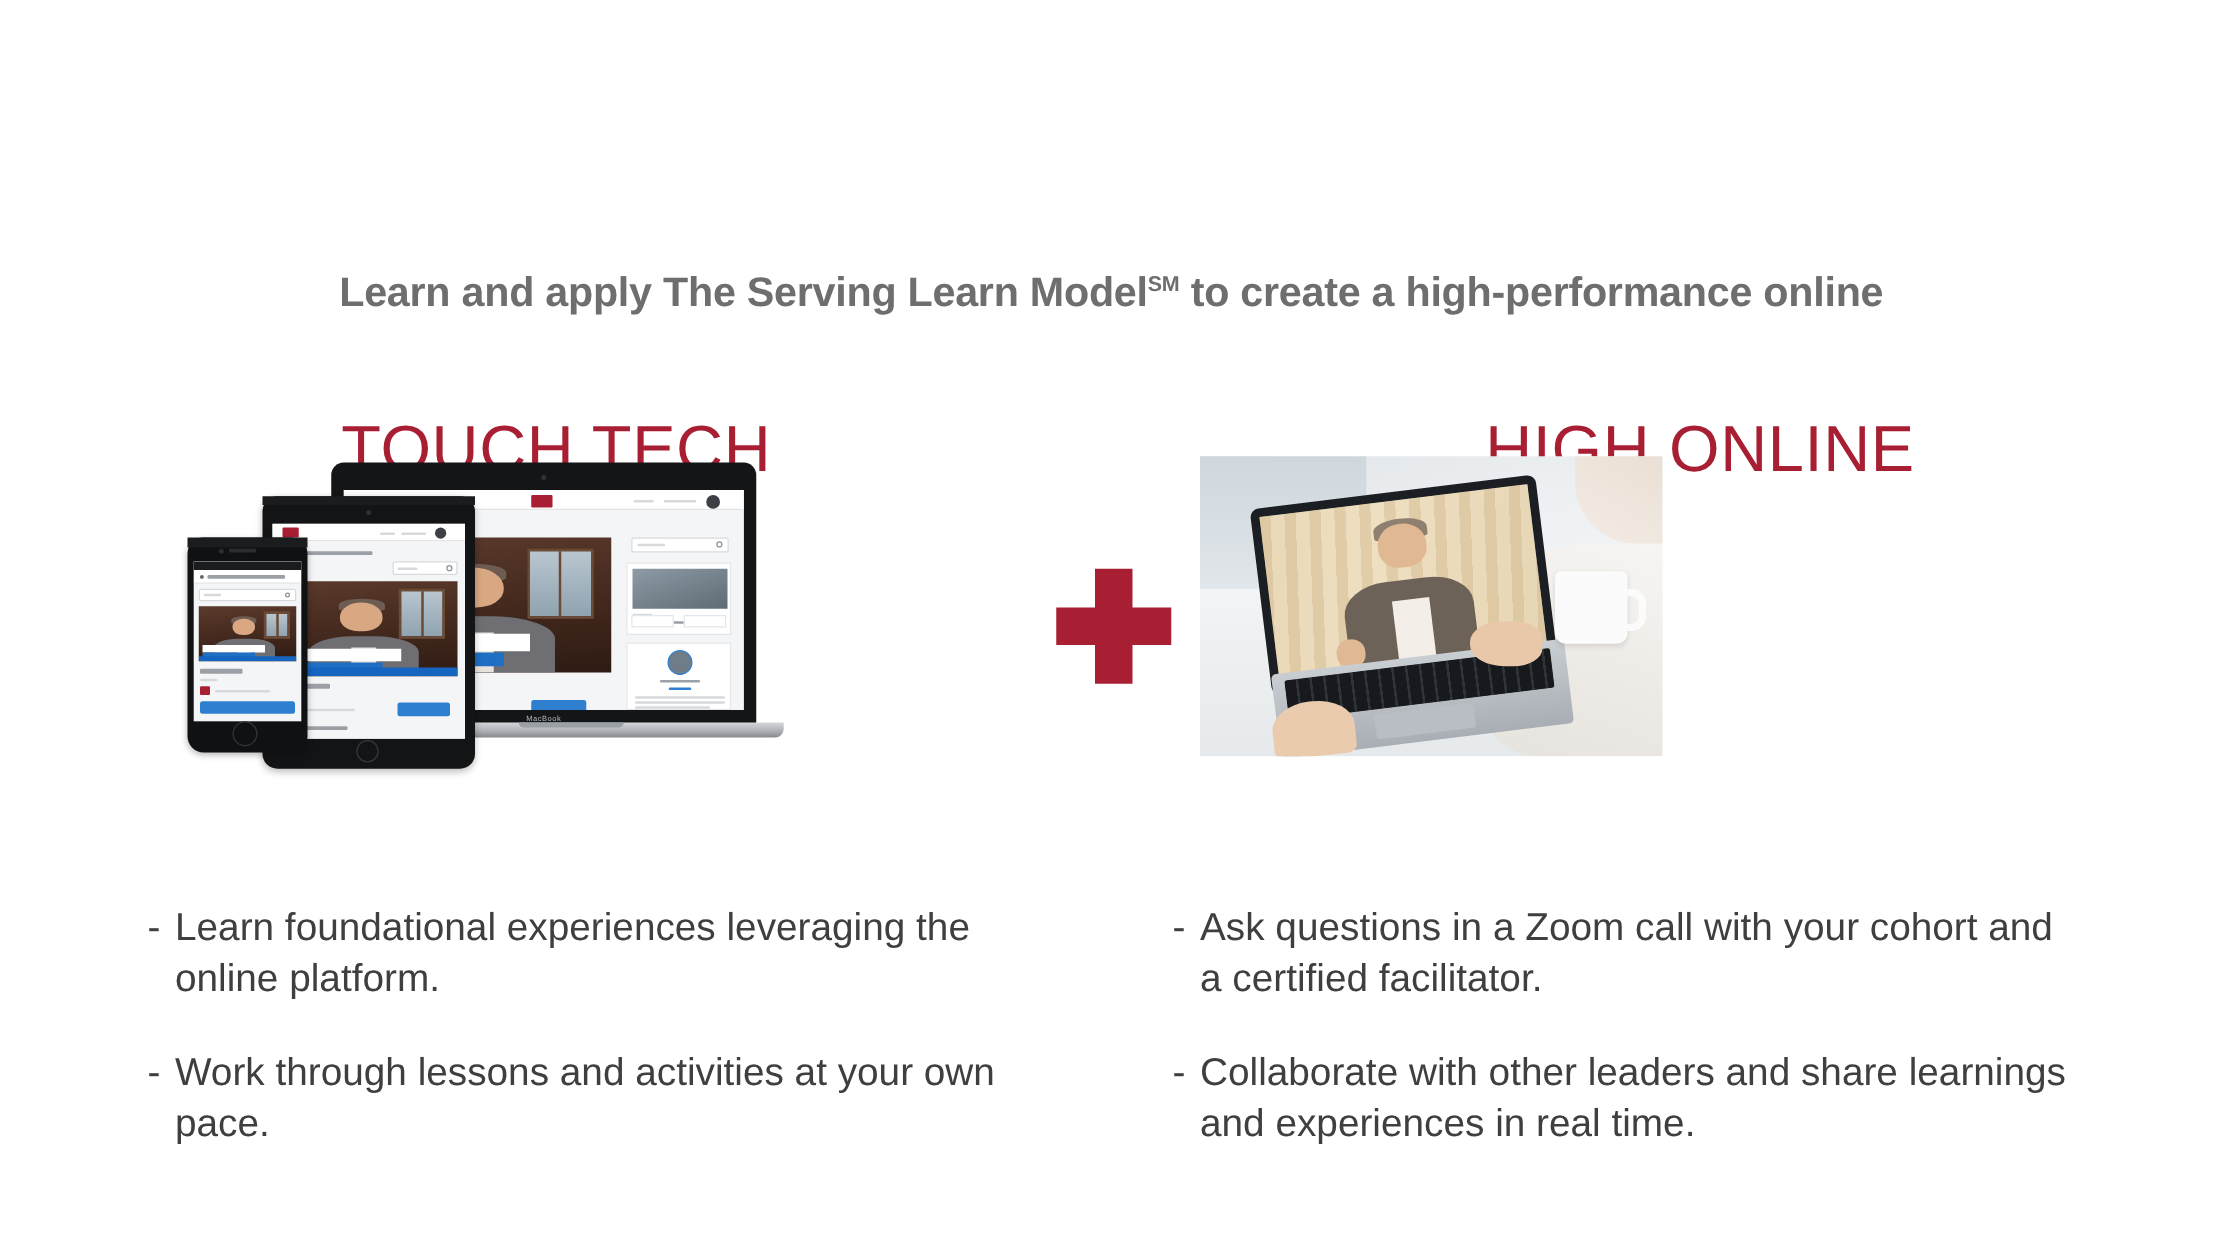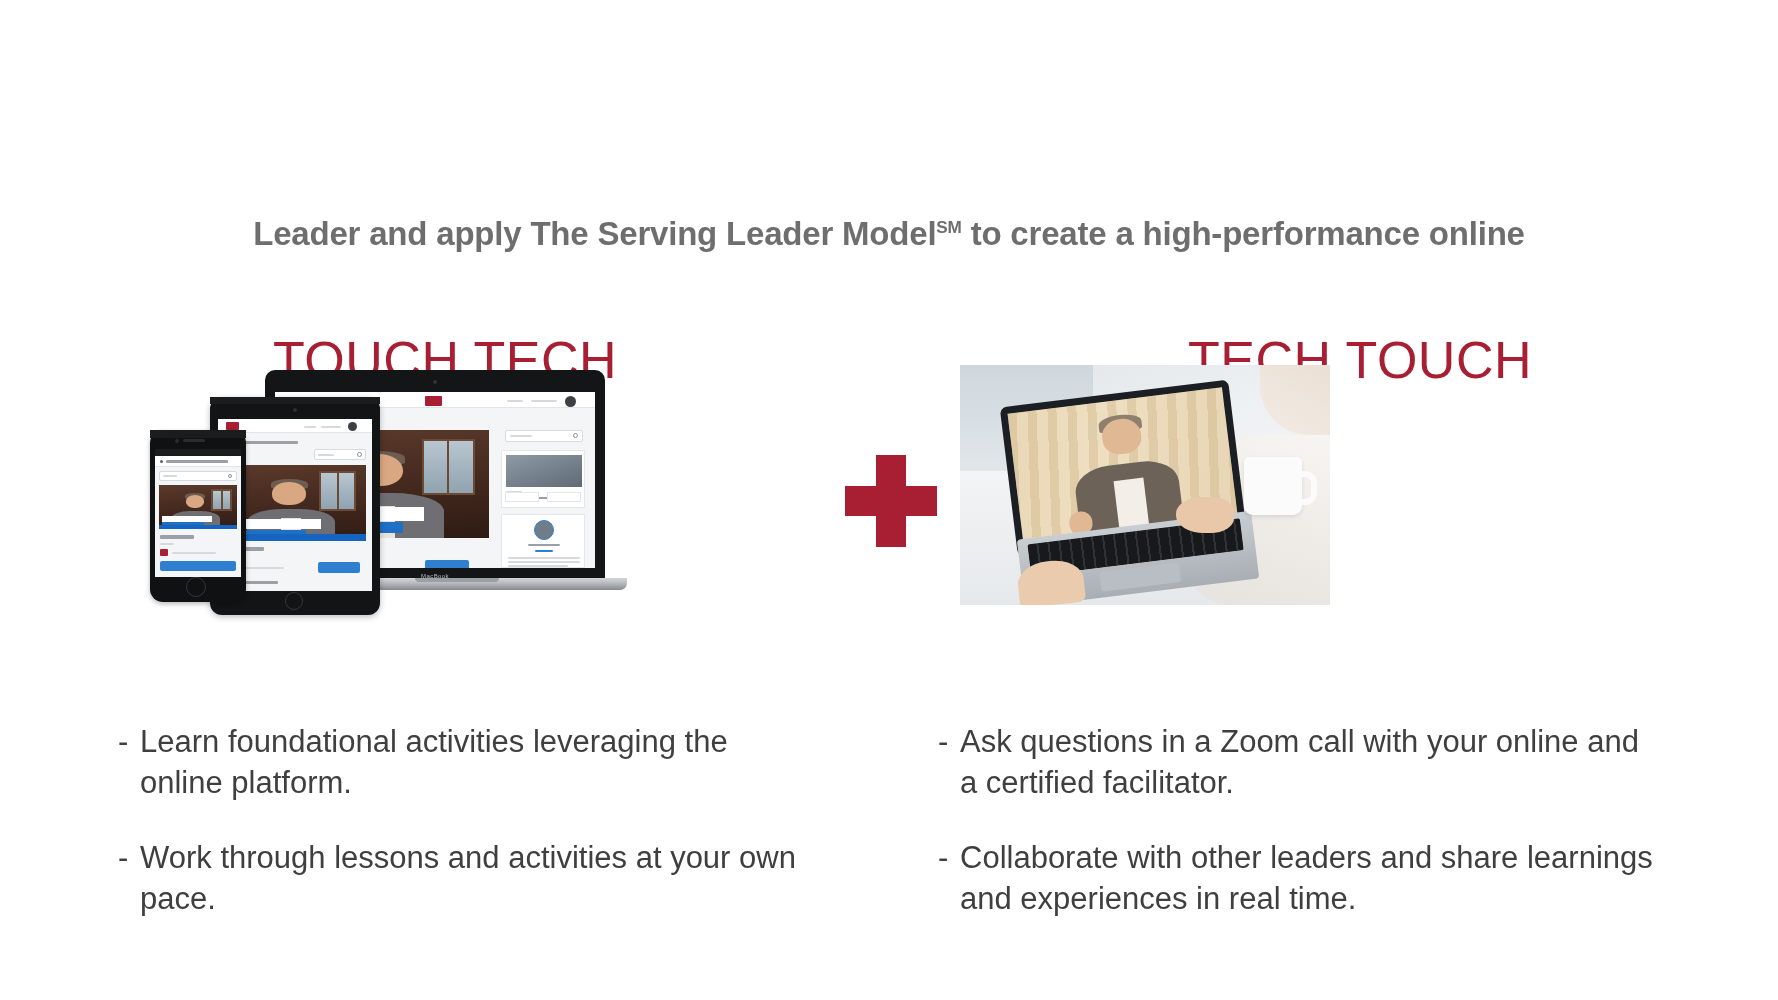--- a/index.html
+++ b/index.html
@@ -349,25 +349,25 @@
   .bullet .dash { width:22px; flex:0 0 22px; }
   .bullet .btext { flex:1; }
 </style>
 </head>
 <body>
 
 <div class="slide">
 
 
   <div class="subtitle">
-    <span>Leader and apply The Serving Leader Model</span><sup>SM</sup><span> to create a high-performance online</span>
+    <span>Learn and apply The Serving Learn Model</span><sup>SM</sup><span> to create a high-performance online</span>
   </div>
 
   <div class="col-head left">TOUCH TECH</div>
-  <div class="col-head right">TECH TOUCH</div>
+  <div class="col-head right">HIGH ONLINE</div>
 
   <div class="plus">
     <div class="bar h"></div>
     <div class="bar v"></div>
   </div>
 
   <div class="devices">
 
     <div class="laptop">
       <div class="lid">
@@ -524,32 +524,32 @@
     </div>
 
     <div class="tp-hand-r"></div>
     <div class="tp-hand-l"></div>
     <div class="tp-mug"></div>
   </div>
 
   <div class="bullets left">
     <div class="bullet">
       <span class="dash">-</span>
-      <span class="btext">Learn foundational activities leveraging the online platform.</span>
+      <span class="btext">Learn foundational experiences leveraging the online platform.</span>
     </div>
     <div class="bullet">
       <span class="dash">-</span>
       <span class="btext">Work through lessons and activities at your own pace.</span>
     </div>
   </div>
 
   <div class="bullets right">
     <div class="bullet">
       <span class="dash">-</span>
-      <span class="btext">Ask questions in a Zoom call with your online and a certified facilitator.</span>
+      <span class="btext">Ask questions in a Zoom call with your cohort and a certified facilitator.</span>
     </div>
     <div class="bullet">
       <span class="dash">-</span>
       <span class="btext">Collaborate with other leaders and share learnings and experiences in real time.</span>
     </div>
   </div>
 
 </div>
 
 </body></html>

